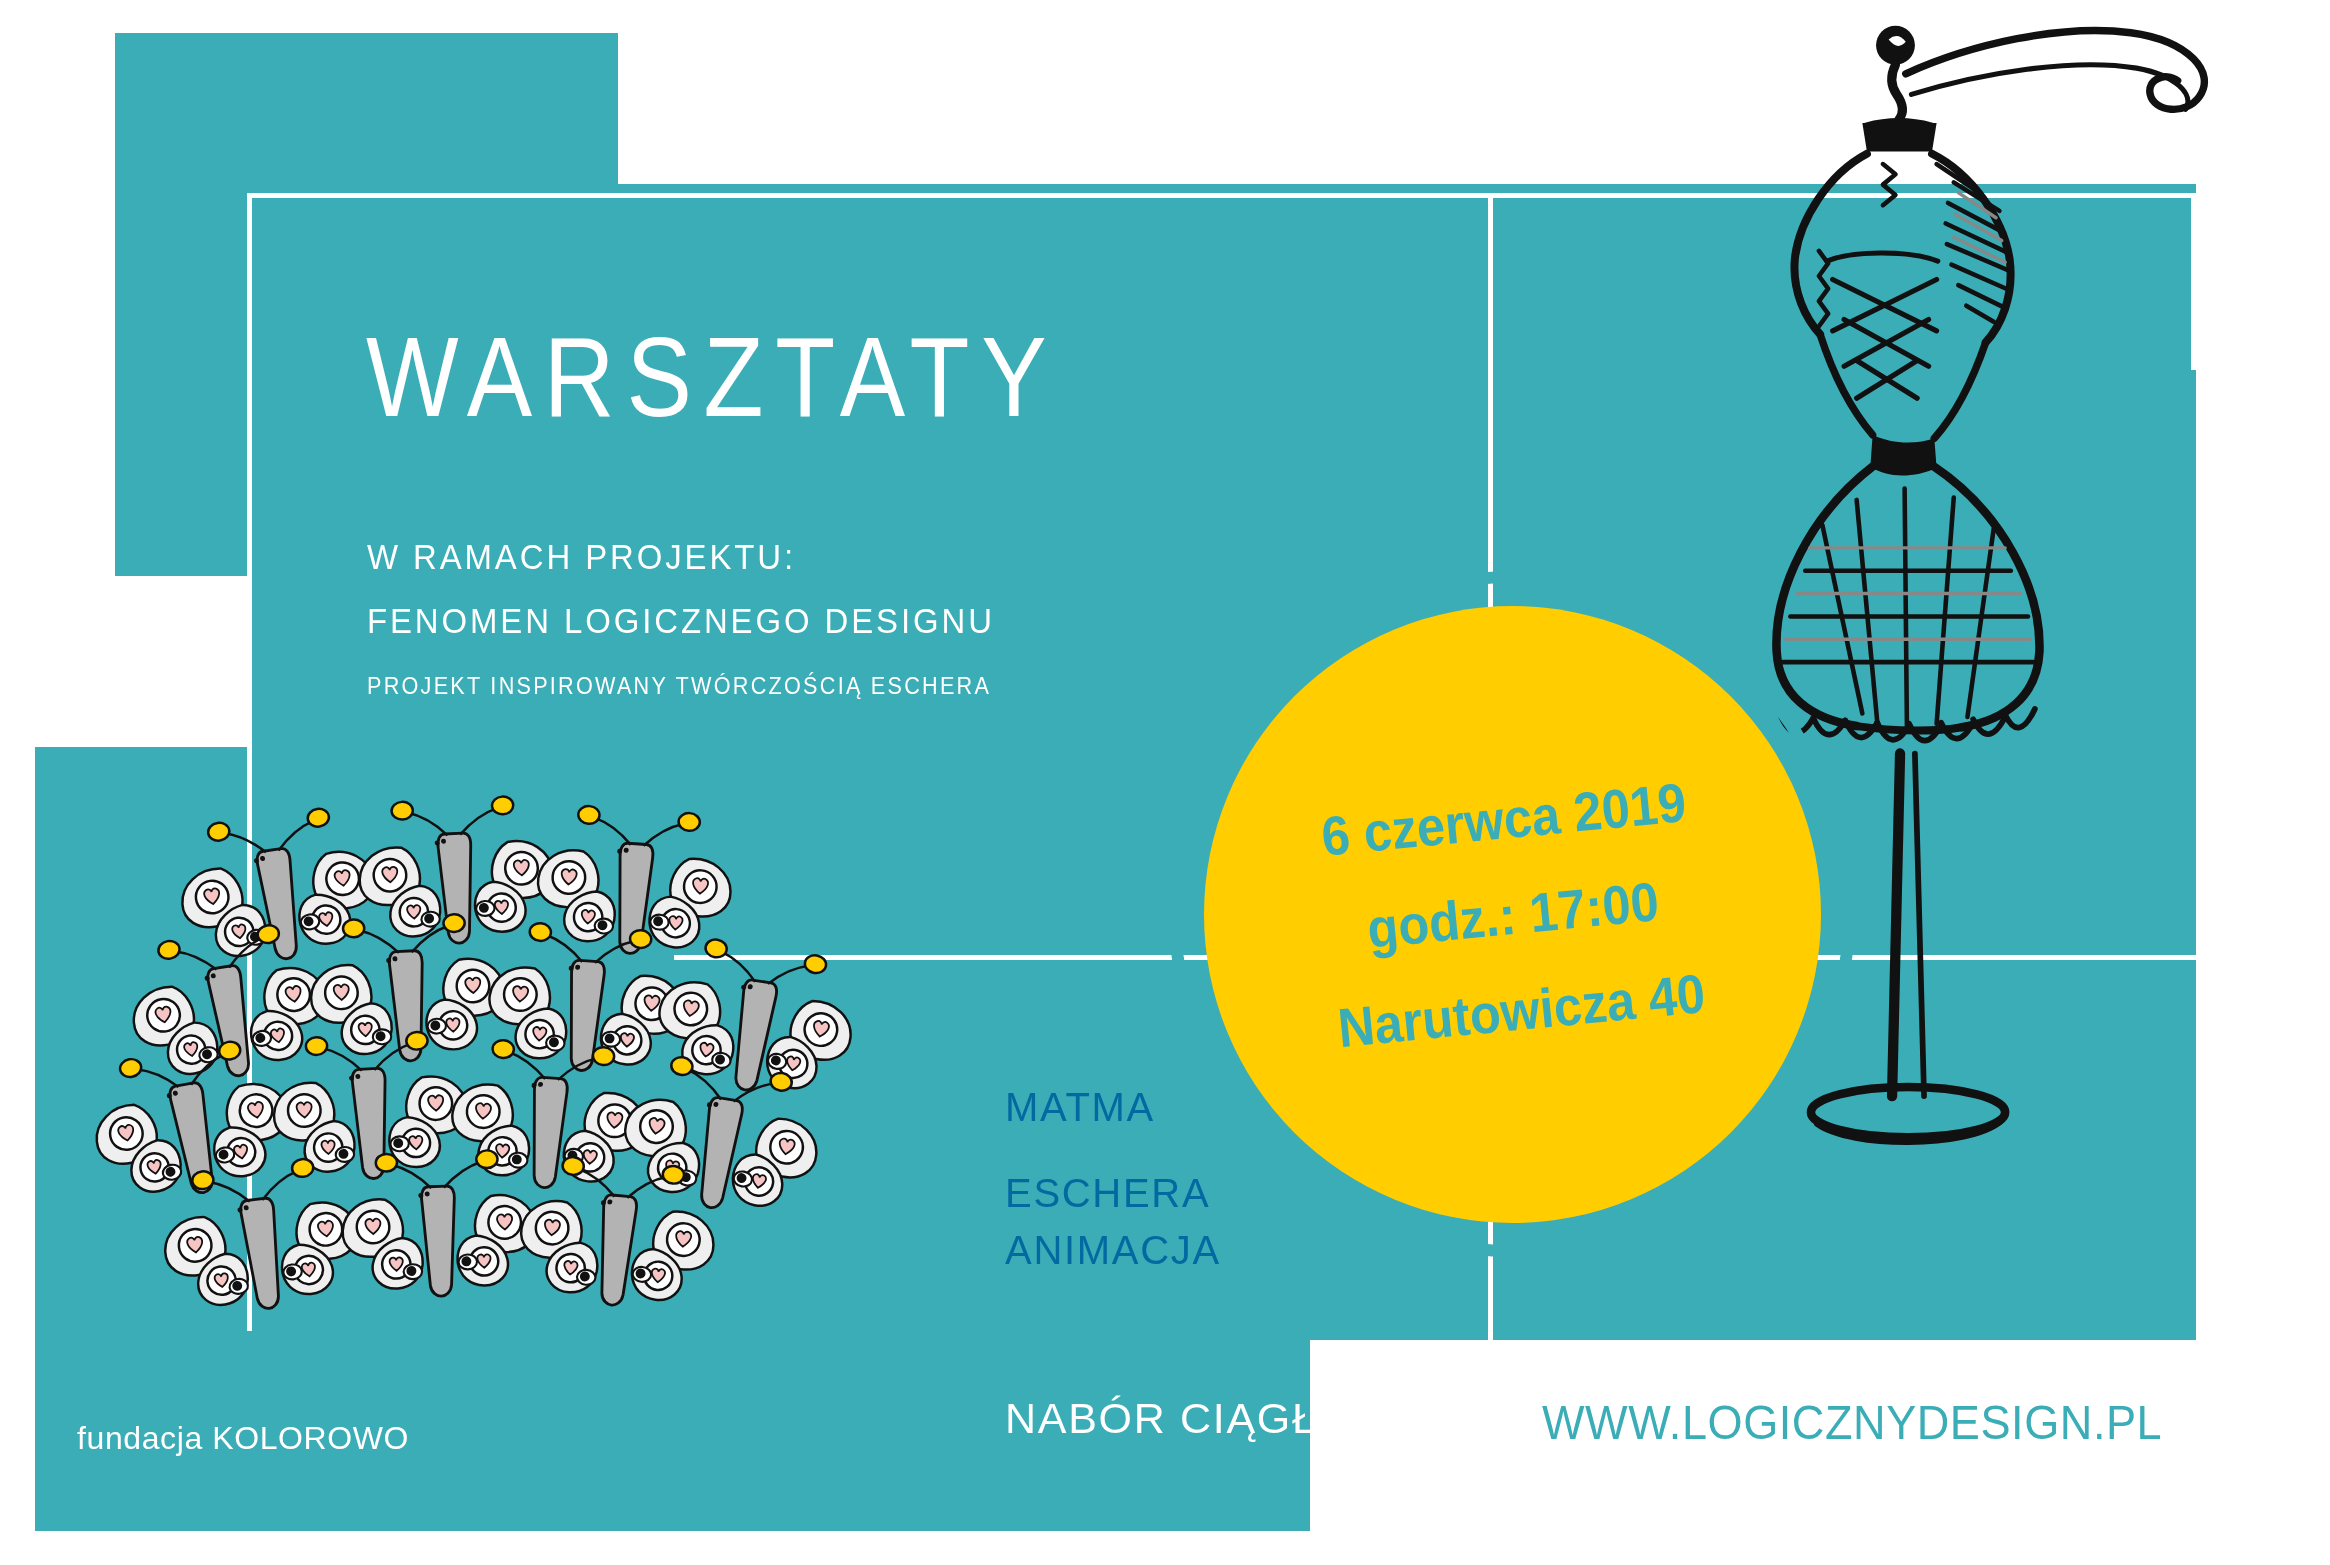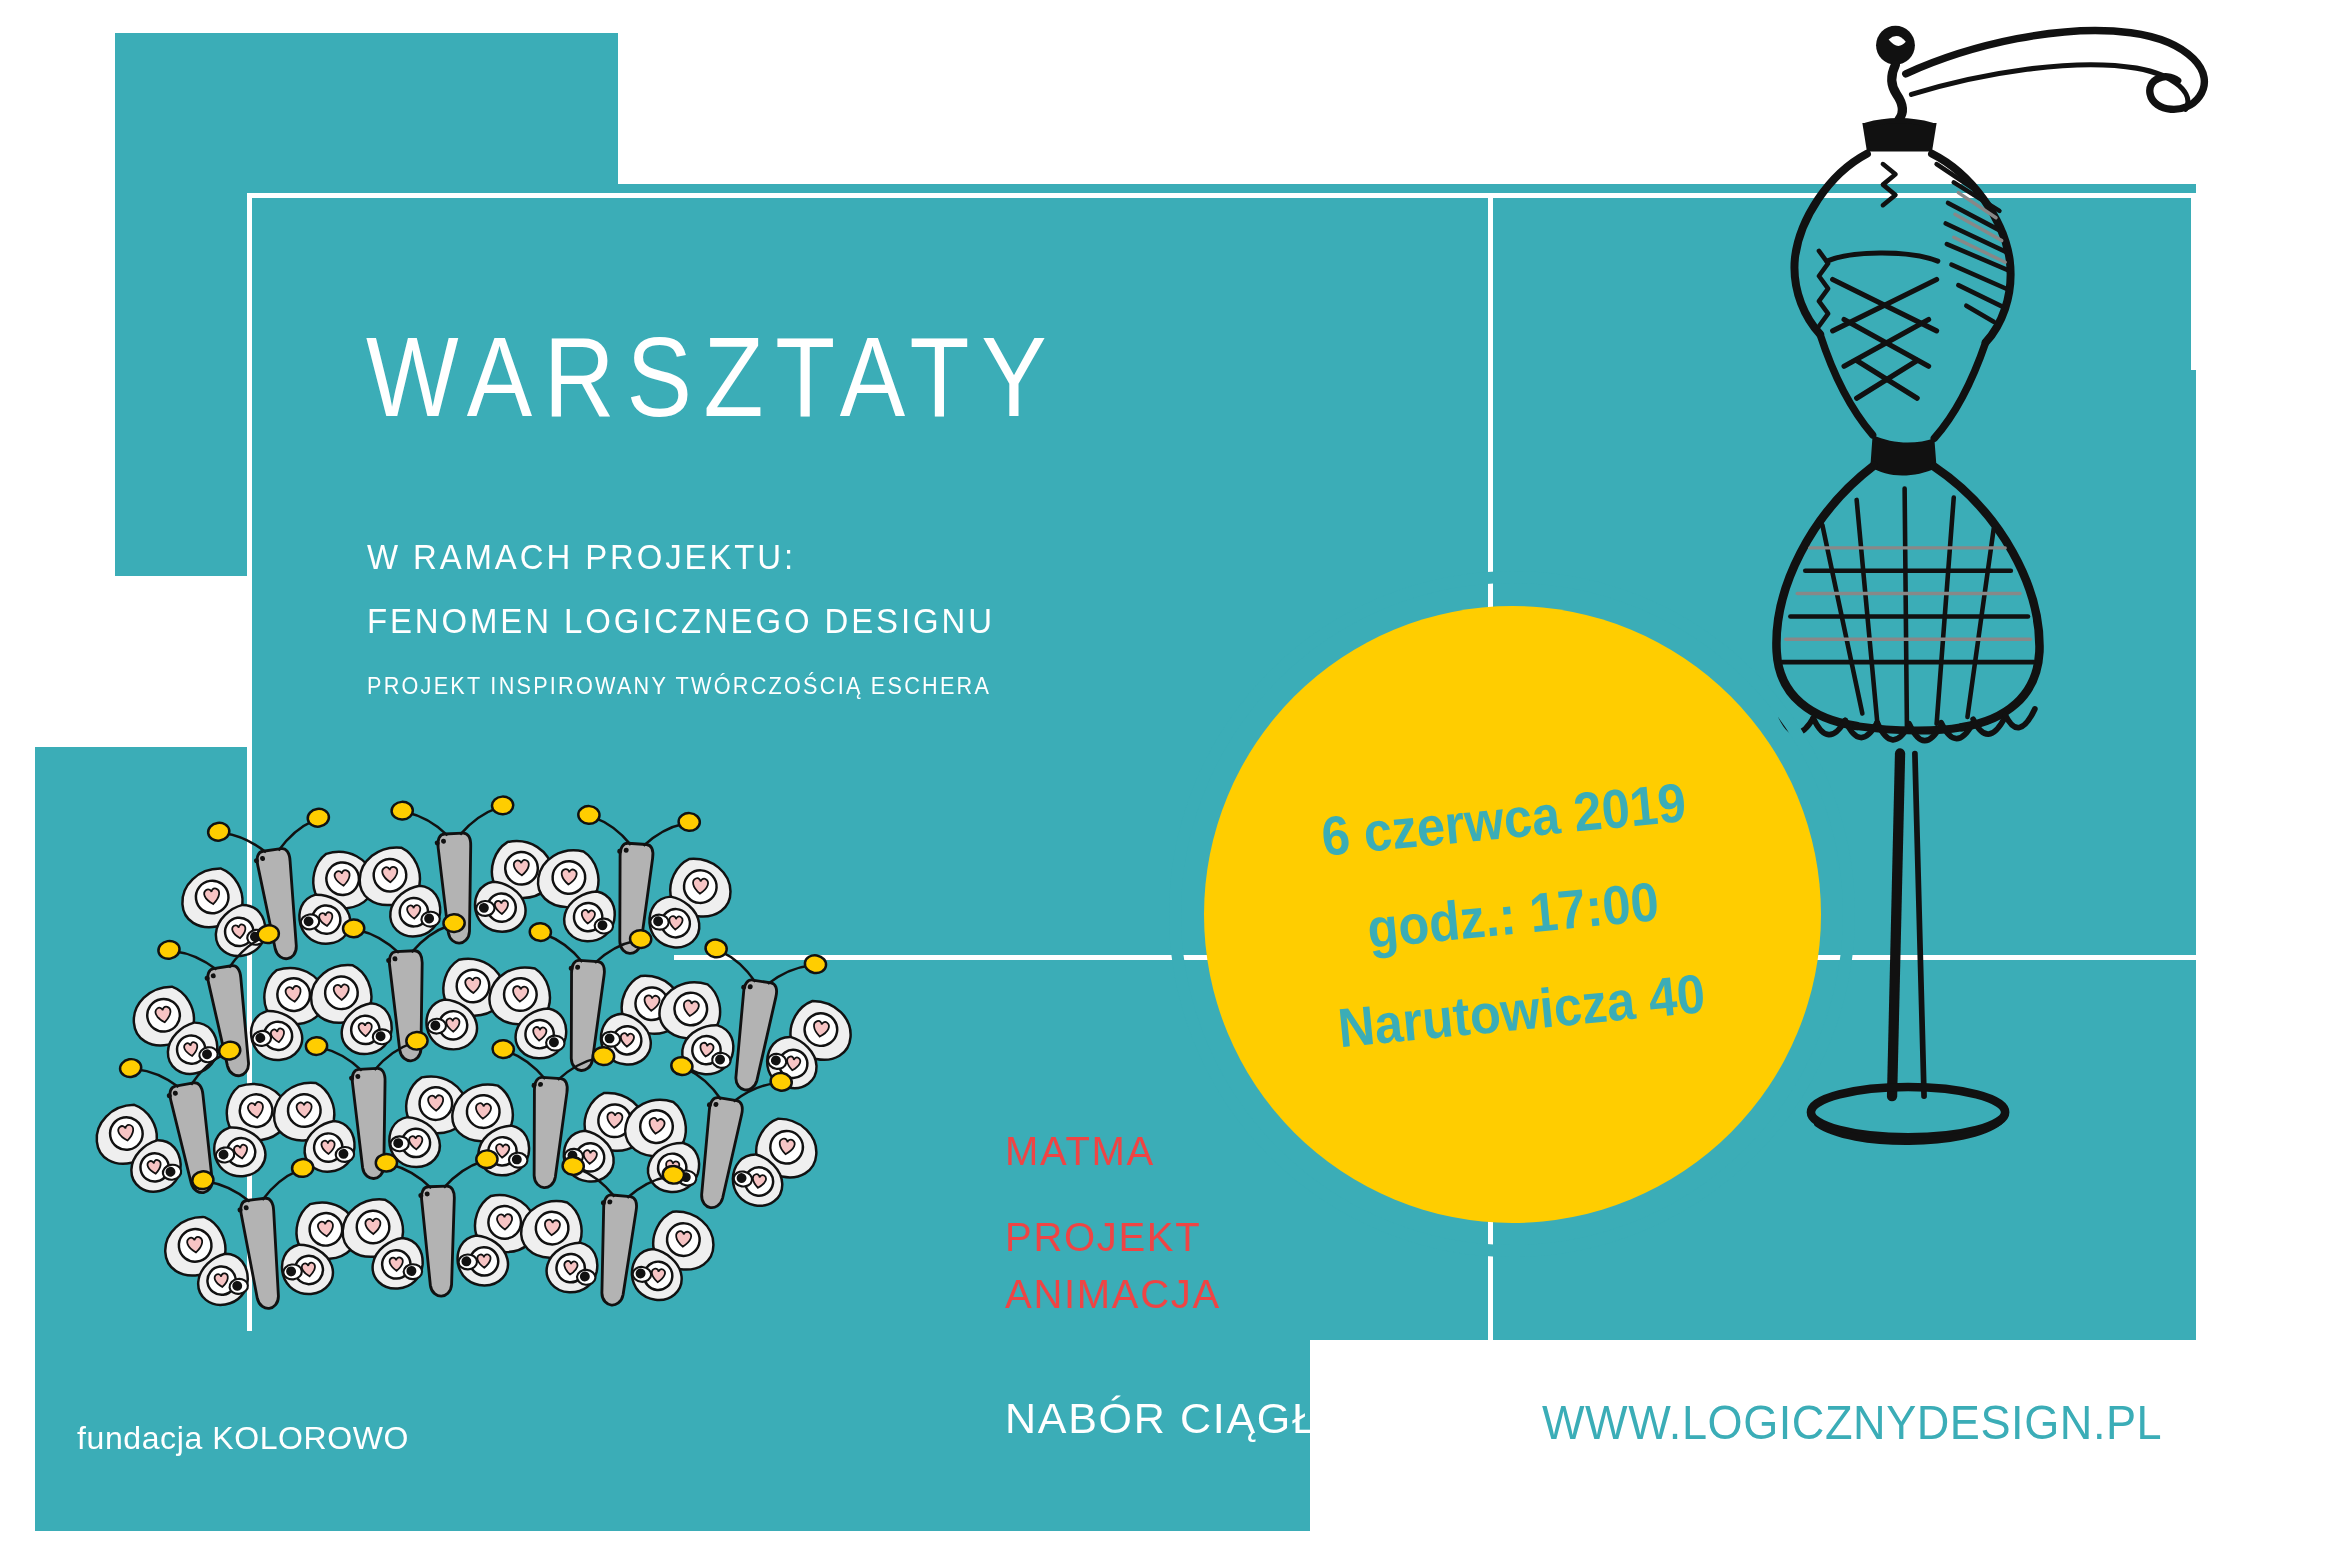--- a/index.html
+++ b/index.html
@@ -69,27 +69,26 @@
     white-space:nowrap;
     transform:scaleX(0.94);
     transform-origin:left top;
   }
   #sub1{ top:537px;  font-size:35px; letter-spacing:3.1px; }
   #sub2{ top:601px; font-size:35px; letter-spacing:3.1px; }
   #sub3{ top:673px; font-size:23px; letter-spacing:2.4px; }
 
   .menu-item{
     position:absolute; left:1005px;
-    color:#ef4444;
+    color:#0369a1;
     font-size:40px;
     font-weight:300;
     letter-spacing:1.7px;
     white-space:nowrap;
     font-family:"Liberation Sans", sans-serif;
-    margin-top:44px;
   }
   #menu0{ top:1085px; }
   #menu1{ top:1171px; }
   #menu2{ top:1228px; }
 
   #nabor{
     position:absolute; left:1005px; top:1394px;
     color:#ffffff; font-size:43px; font-weight:300;
     letter-spacing:1.7px; white-space:nowrap;
     font-family:"Liberation Sans", sans-serif;
@@ -326,21 +325,21 @@
     <div class="circ-line">godz.: 17:00</div>
     <div class="circ-line">Narutowicza 40</div>
   </div>
 
   <div id="title">WARSZTATY</div>
   <div id="sub1" class="sub">W RAMACH PROJEKTU:</div>
   <div id="sub2" class="sub">FENOMEN LOGICZNEGO DESIGNU</div>
   <div id="sub3" class="sub">PROJEKT INSPIROWANY TWÓRCZOŚCIĄ ESCHERA</div>
 
   <div id="menu0" class="menu-item">MATMA</div>
-  <div id="menu1" class="menu-item">PROJEKT</div>
+  <div id="menu1" class="menu-item">ESCHERA</div>
   <div id="menu2" class="menu-item">ANIMACJA</div>
 
   <div id="nabor">NABÓR CIĄGŁY</div>
   <div id="fundacja">fundacja KOLOROWO</div>
   <div id="website">WWW.LOGICZNYDESIGN.PL</div>
 
 </div>
 
 
 </body></html>

